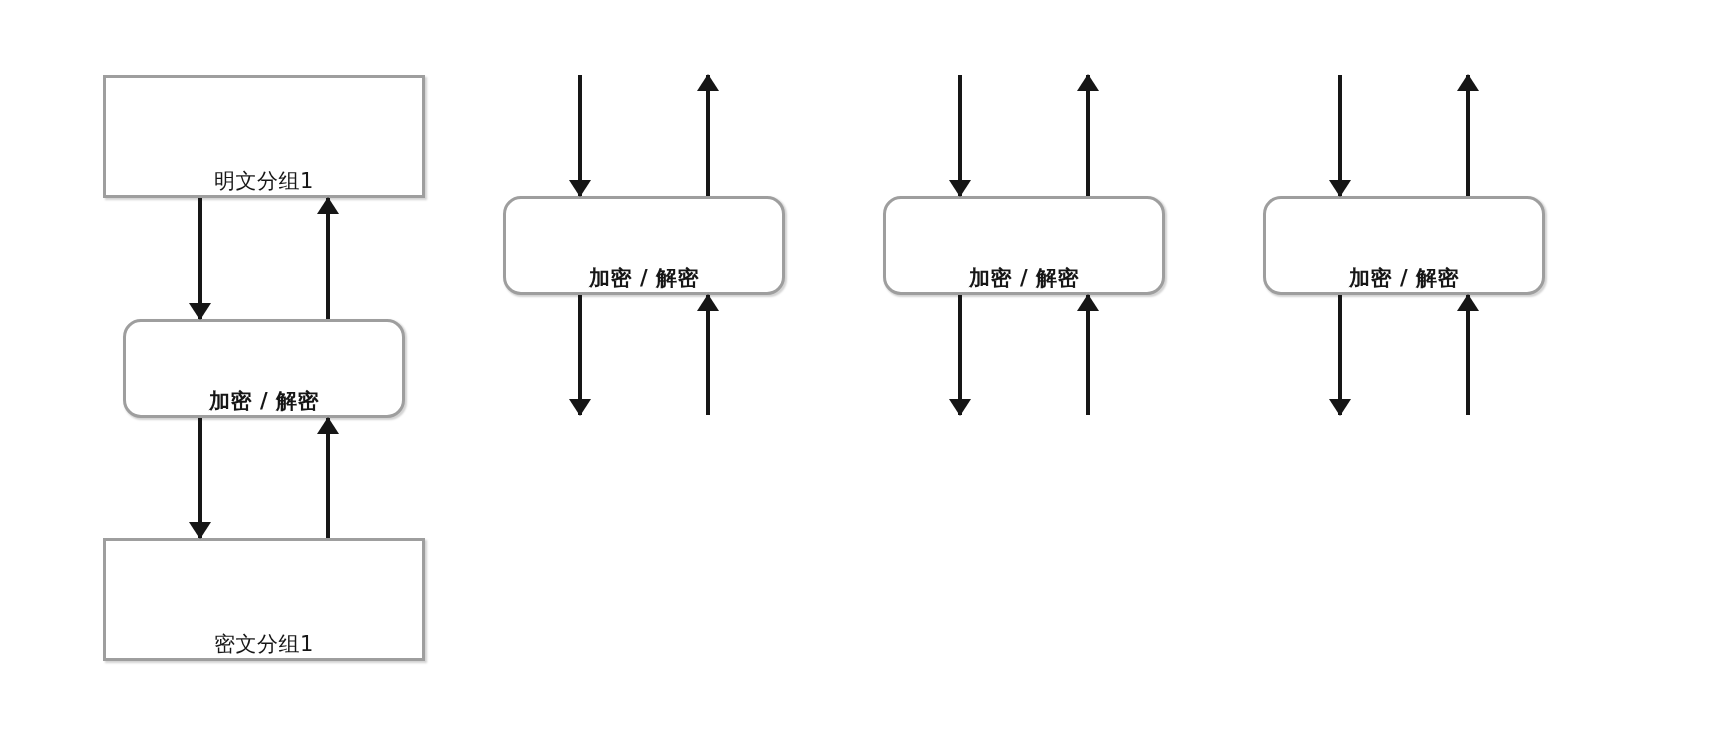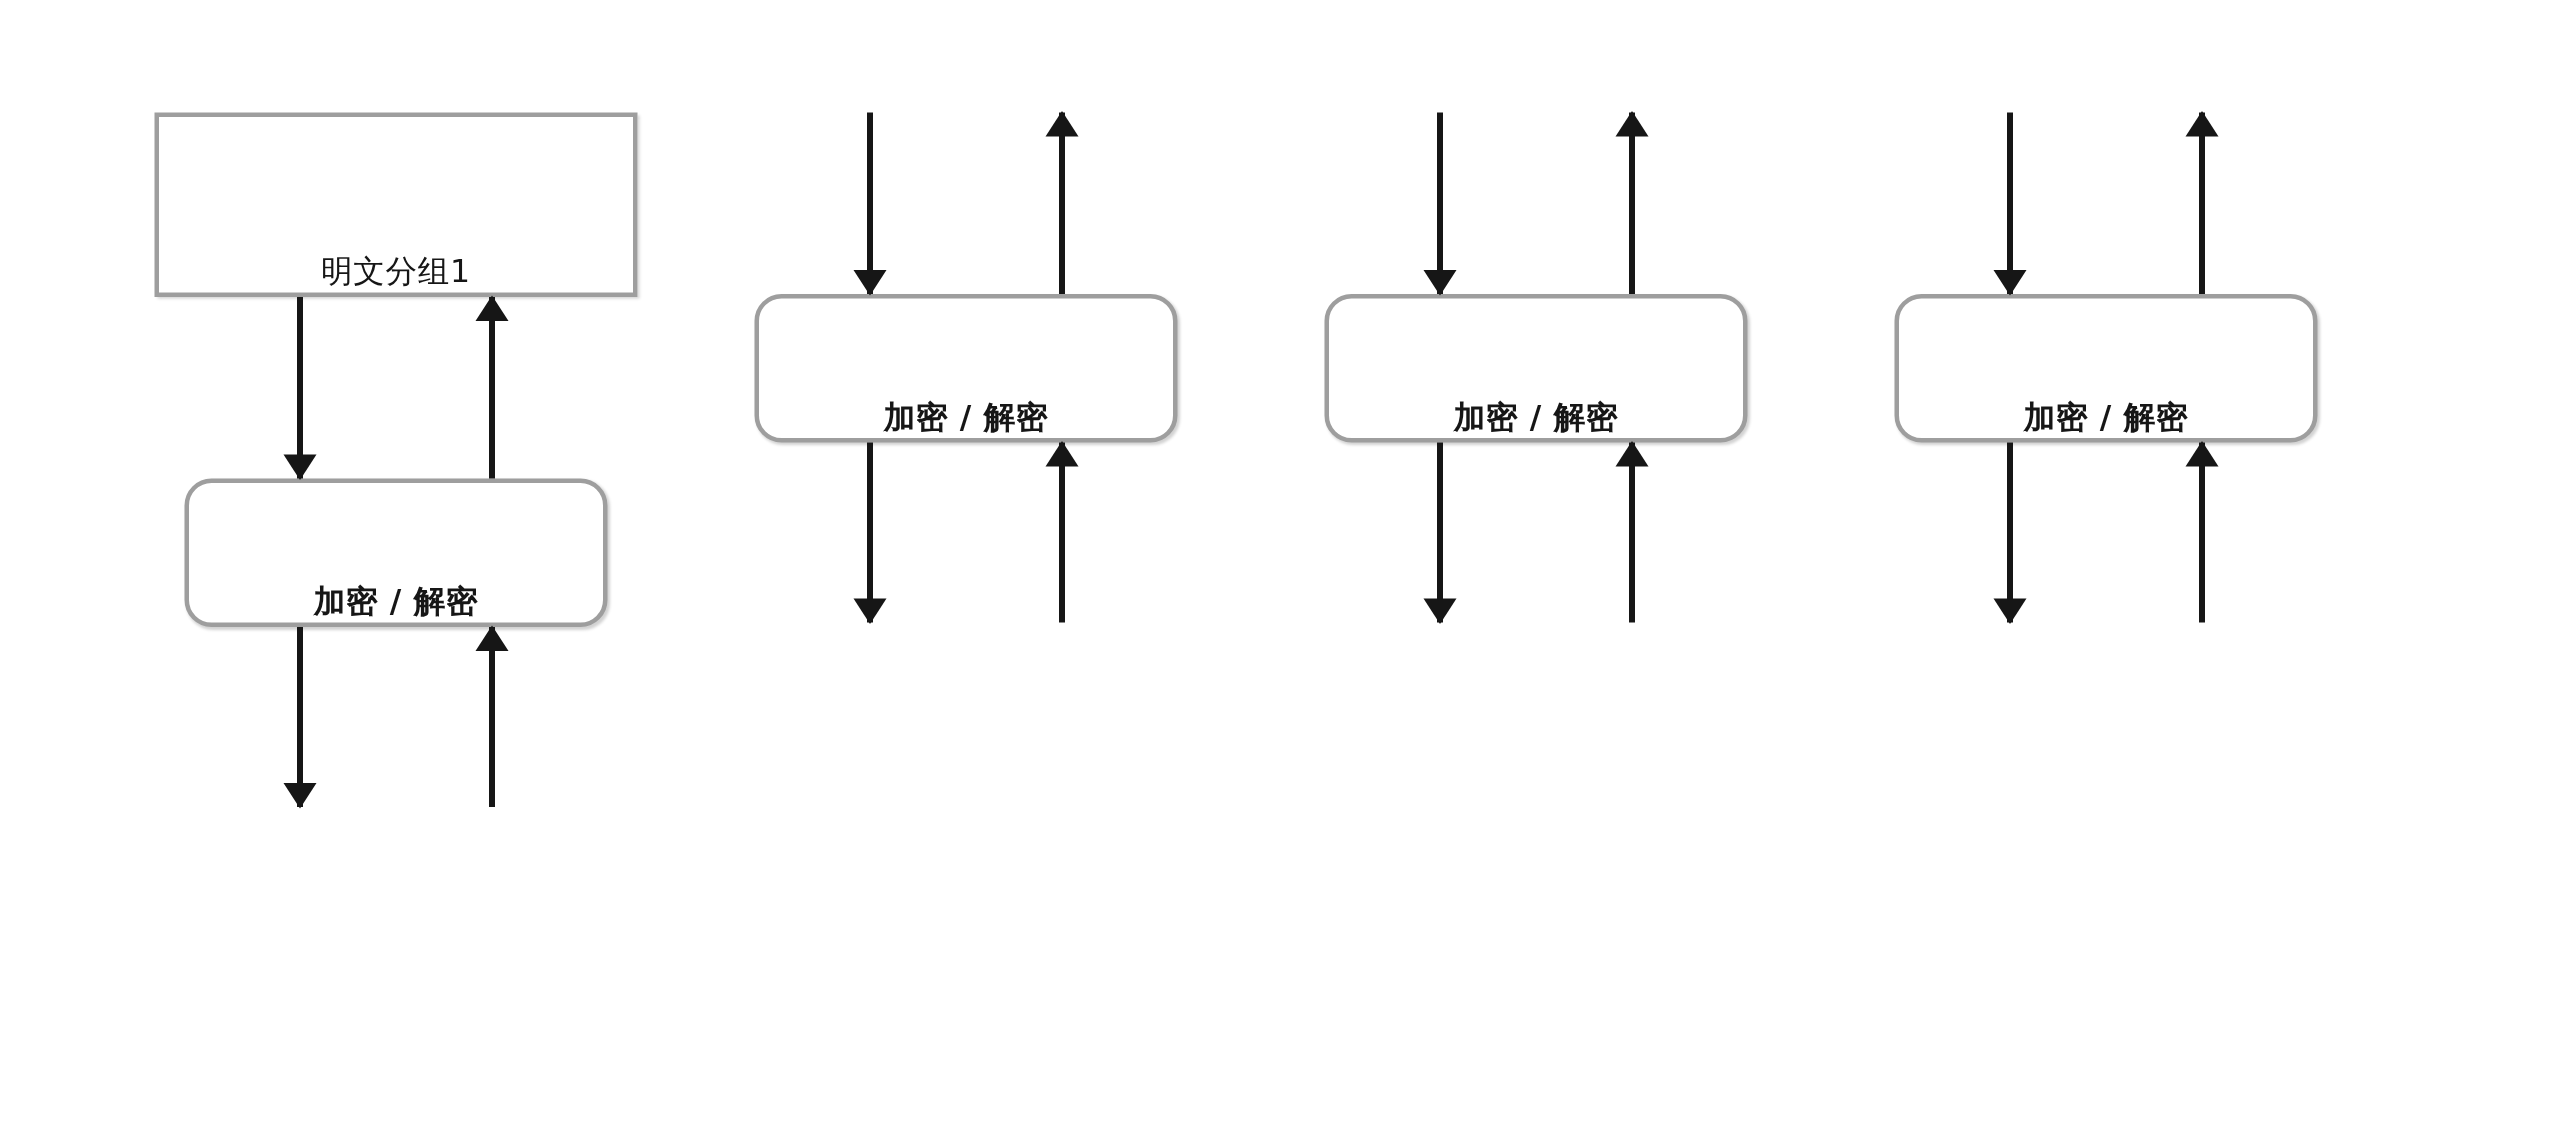--- a/index.html
+++ b/index.html
@@ -91,20 +91,23 @@
       <span class="arrow down"></span>
       <span class="arrow up"></span>
     </div>
     <div class="box box-round">
       <span>加密 / 解密</span>
     </div>
     <div class="connector conn-b">
       <span class="arrow down"></span>
       <span class="arrow up"></span>
     </div>
+    <div class="box box-rect">
+      <span>密文分组1</span>
+    </div>
   </div>
 
   <div class="column">
     <div class="connector conn-a">
       <span class="arrow down"></span>
       <span class="arrow up"></span>
     </div>
     <div class="box box-round">
       <span>加密 / 解密</span>
     </div>

